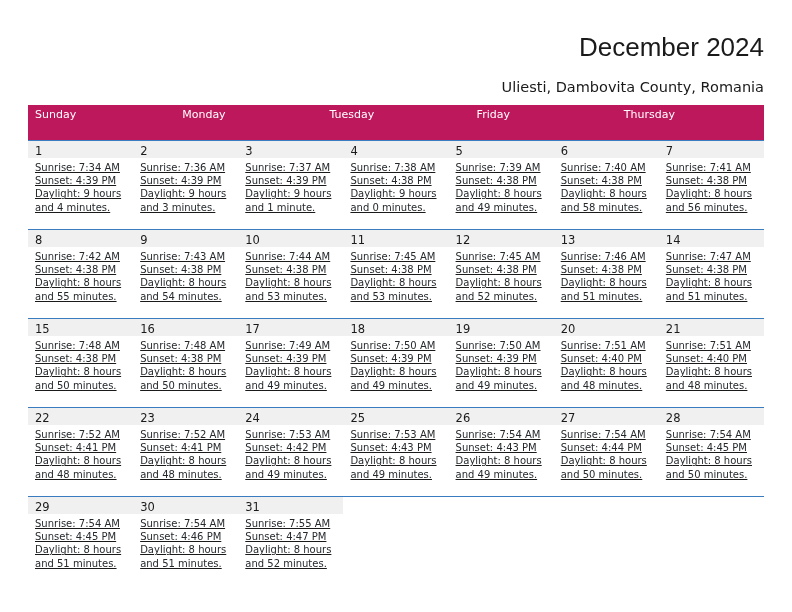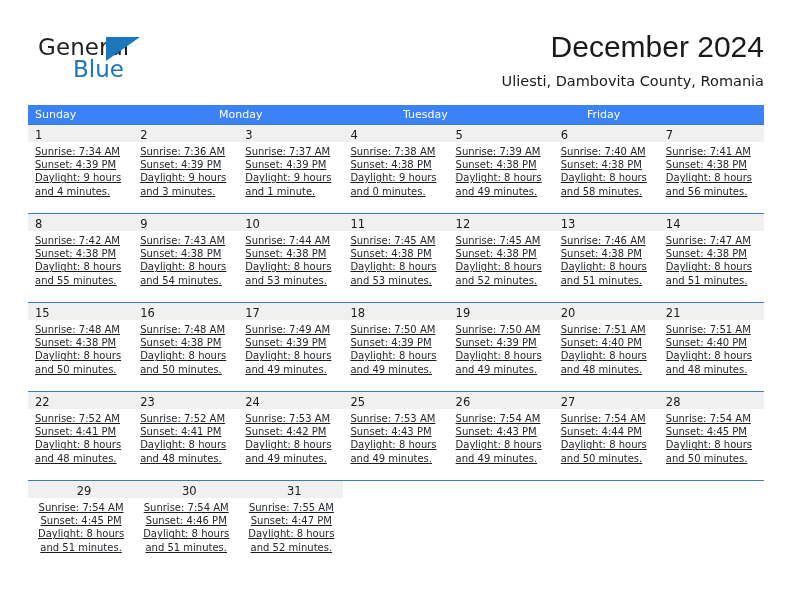--- a/index.html
+++ b/index.html
@@ -63,65 +63,65 @@
     border-bottom: 24px solid transparent;
   }
 
   .title-block {
     position: absolute;
     right: 0;
     top: 0;
     text-align: right;
   }
   .month-title {
-    font-size: 30px;
+    font-size: 26px;
     font-weight: normal;
     color: #1a1a1a;
     line-height: 38px;
     white-space: nowrap;
     font-family: "Liberation Sans", sans-serif;
   }
   .location-subtitle {
-    margin-top: 6px;
+    margin-top: 12px;
     font-size: 14.5px;
     color: #1a1a1a;
     line-height: 18px;
     white-space: nowrap;
     font-family: "DejaVu Sans", sans-serif;
   }
 
   
   .calendar {
     position: absolute;
     left: 28px;
     top: 105px;
     width: 736px;
   }
   .dow-row {
     display: flex;
-    background: #3b82f6;
-    height: 19px;
+    background: #be185d;
+    height: 35px;
   }
   .dow {
     flex: 1 1 0;
     color: #ffffff;
     font-size: 11px;
     line-height: 19px;
     padding-left: 7px;
     box-sizing: border-box;
     font-family: "DejaVu Sans", sans-serif;
   }
 
   .week {
     display: flex;
     border-top: 1.5px solid #3a7cbe;
     height: 89px;
     box-sizing: border-box;
   }
-  .week:last-child { height: 88px; text-align: center; }
+  .week:last-child { height: 88px; }
 
   .cell {
     flex: 1 1 0;
     box-sizing: border-box;
     position: relative;
   }
   .cell-inner {
     height: 100%;
     box-sizing: border-box;
   }
@@ -153,39 +153,35 @@
   }
   .cell.empty .daynum-strip { background: transparent; }
 </style>
 </head>
 <body>
 
 <div class="page">
 
   <div class="header">
 
-    <div class="logo">
-      <span class="logo-general">General</span>
-      <span class="logo-tri"></span>
-      <span class="logo-blue">Blue</span>
-    </div>
 
     <div class="title-block">
       <div class="month-title">December 2024</div>
       <div class="location-subtitle">Uliesti, Dambovita County, Romania</div>
     </div>
 
   </div>
 
   <div class="calendar">
     <div class="dow-row">
       <div class="dow">Sunday</div>
       <div class="dow">Monday</div>
       <div class="dow">Tuesday</div>
       <div class="dow">Friday</div>
+      <div class="dow">Thursday</div>
     </div>
 
     <div id="weeks-container">
         <div class="week">
           <div class="cell filled">
             <div class="cell-inner">
               <div class="daynum-strip"><span class="daynum">1</span></div>
               <div class="details">
                 <div>Sunrise: 7:34 AM</div>
                 <div>Sunset: 4:39 PM</div>

